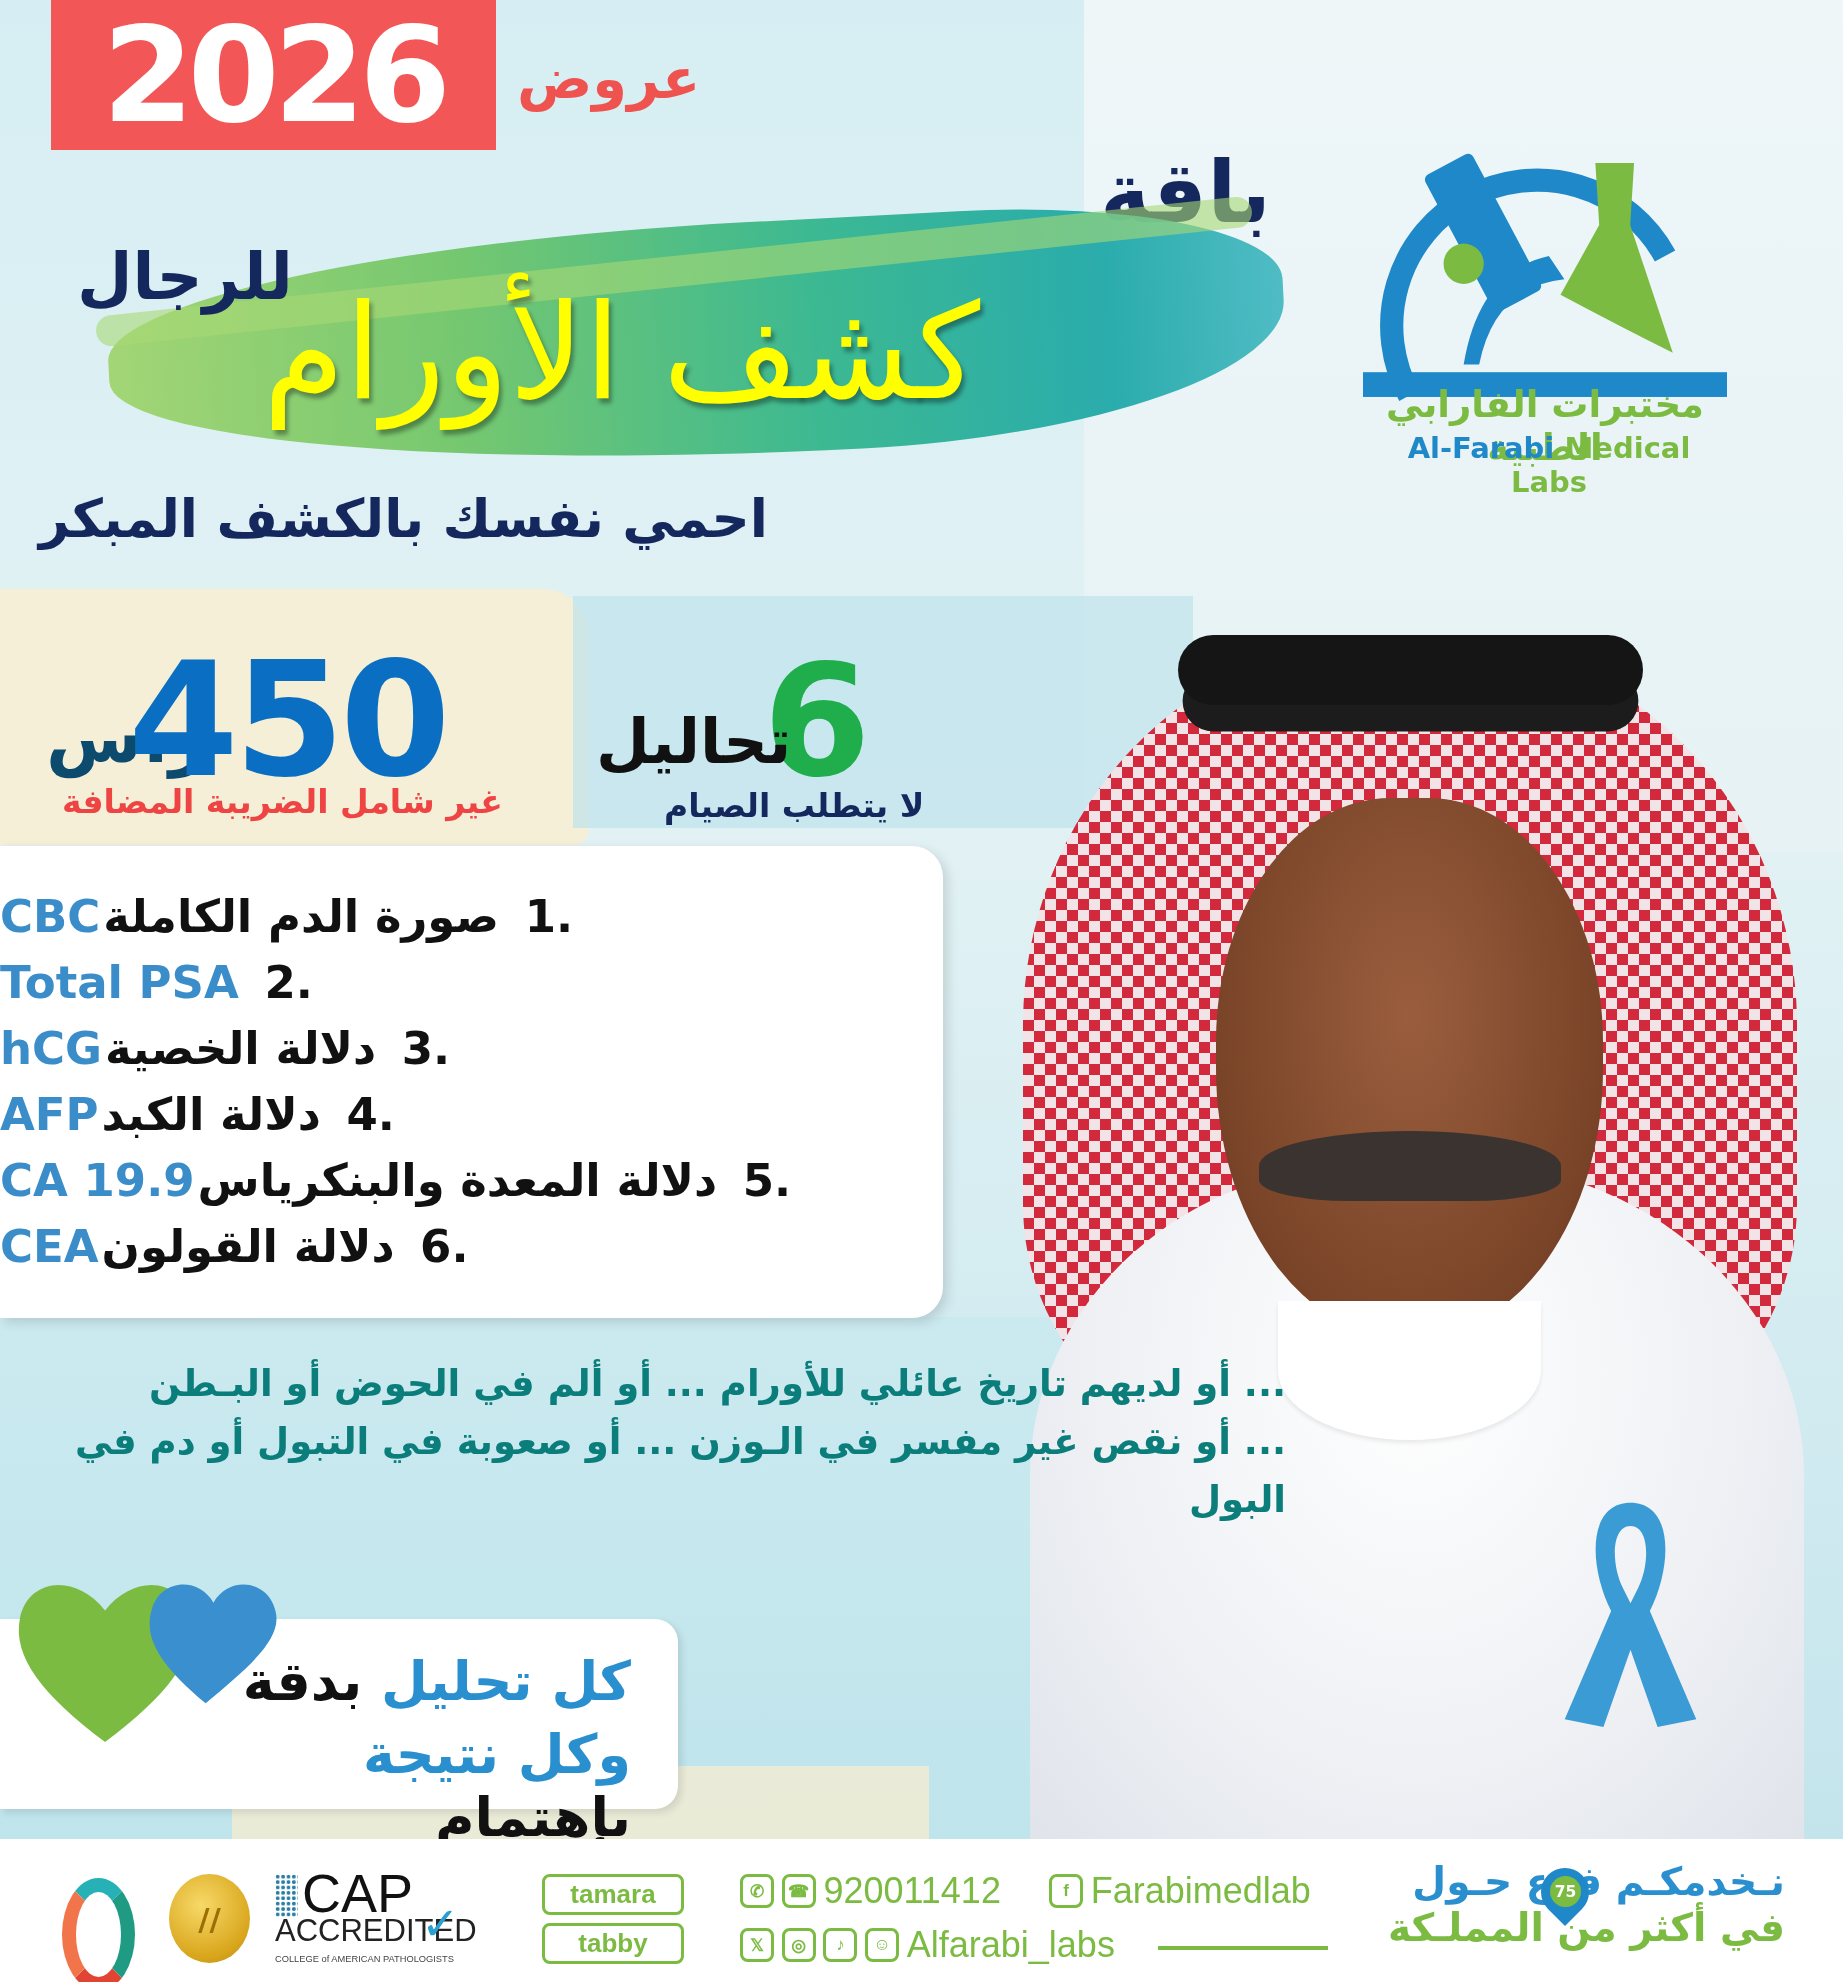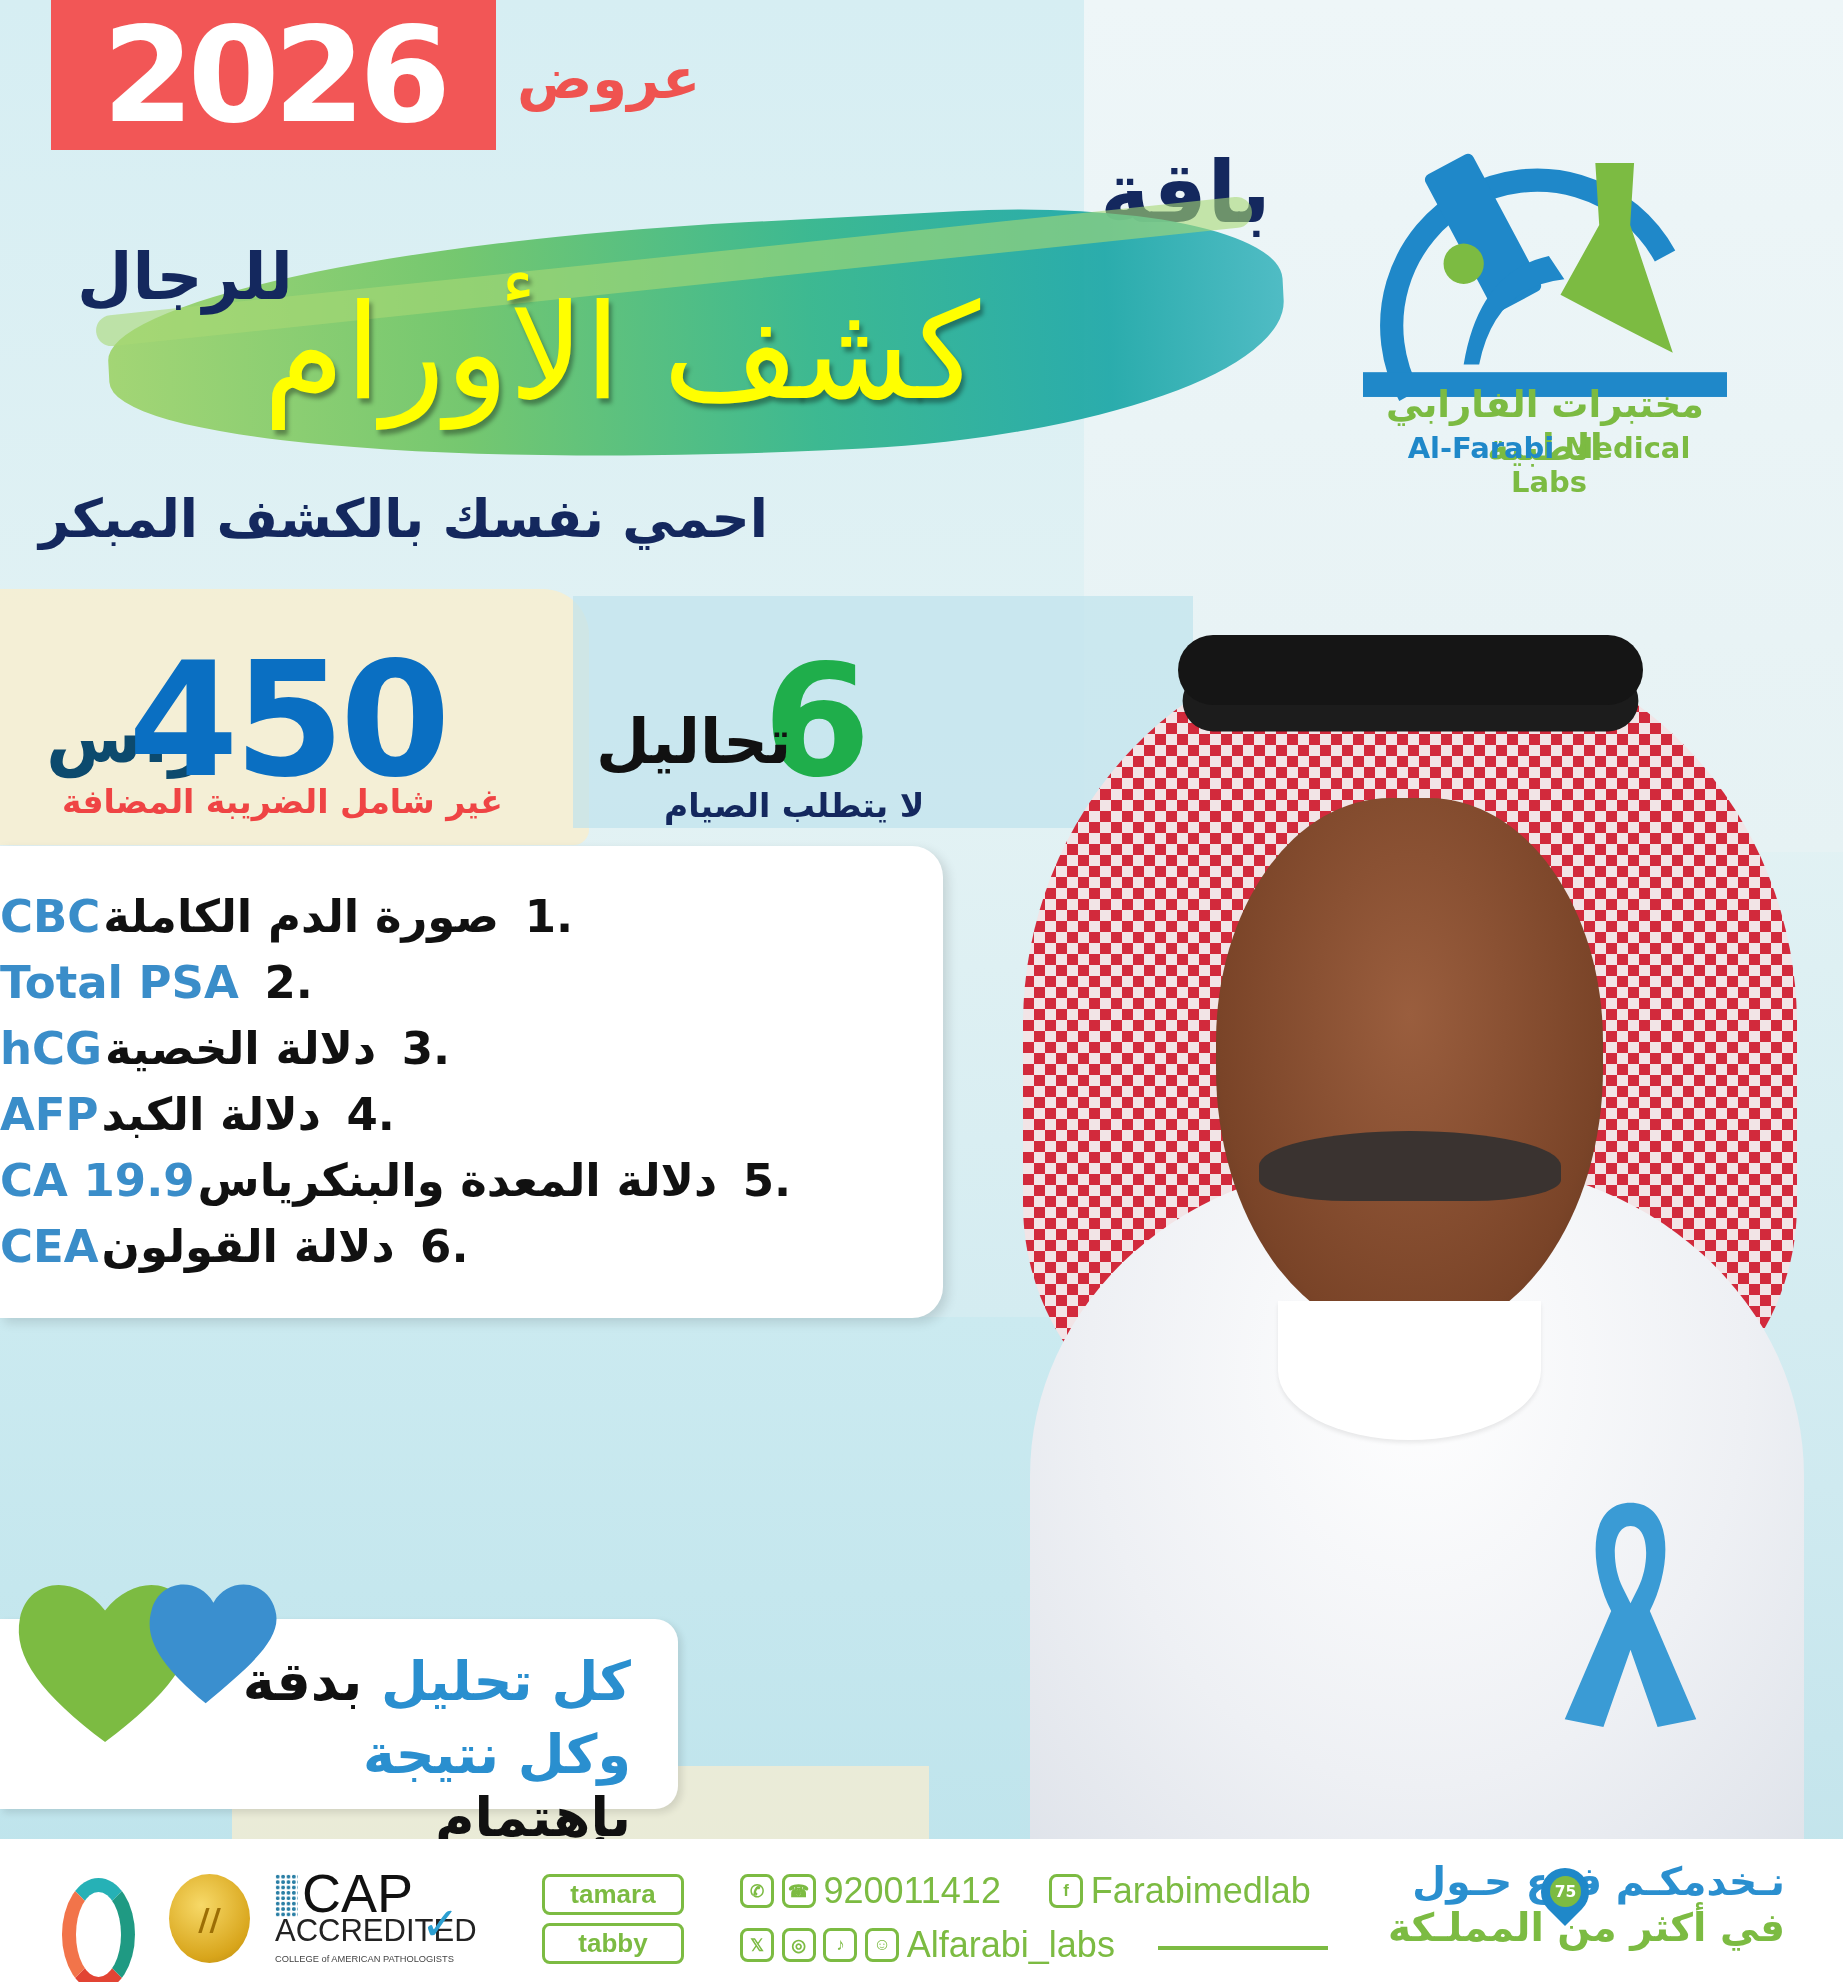--- a/index.html
+++ b/index.html
@@ -185,20 +185,22 @@
   <div class="face"></div>
   <div class="mustache"></div>
   <div class="igal"></div>
   <div class="collar"></div>
 </div>
 <svg class="abs ribbon" viewBox="0 0 190 320">
   <path d="M95 20 C40 20 40 100 70 160 L10 300 L60 310 L95 210 L130 310 L180 300 L120 160 C150 100 150 20 95 20 Z M95 50 C120 50 120 100 105 130 L95 150 L85 130 C70 100 70 50 95 50 Z" fill="#3a9bd5"></path>
 </svg>
 
 <div class="abs audience">
+  <div>... أو لديهم تاريخ عائلي للأورام ... أو ألم في الحوض أو البـطن</div>
+  <div>... أو نقص غير مفسر في الـوزن ... أو صعوبة في التبول أو دم في البول</div>
 </div>
 
 <div class="abs slogan-card"></div>
 <svg class="abs hearts" viewBox="0 0 360 230">
   <path d="M120 230 C40 170 0 120 10 70 C20 20 80 10 120 60 C160 10 220 20 230 70 C240 120 200 170 120 230 Z" fill="#7cbb42"></path>
   <path d="M250 180 C190 130 170 95 180 60 C190 20 240 15 260 50 C280 15 330 20 340 60 C350 95 310 130 250 180 Z" fill="#3a8fcf"></path>
 </svg>
 <div class="abs slogan1">
   <span class="b">كل تحليل</span>
   <span class="k">بدقة</span>

